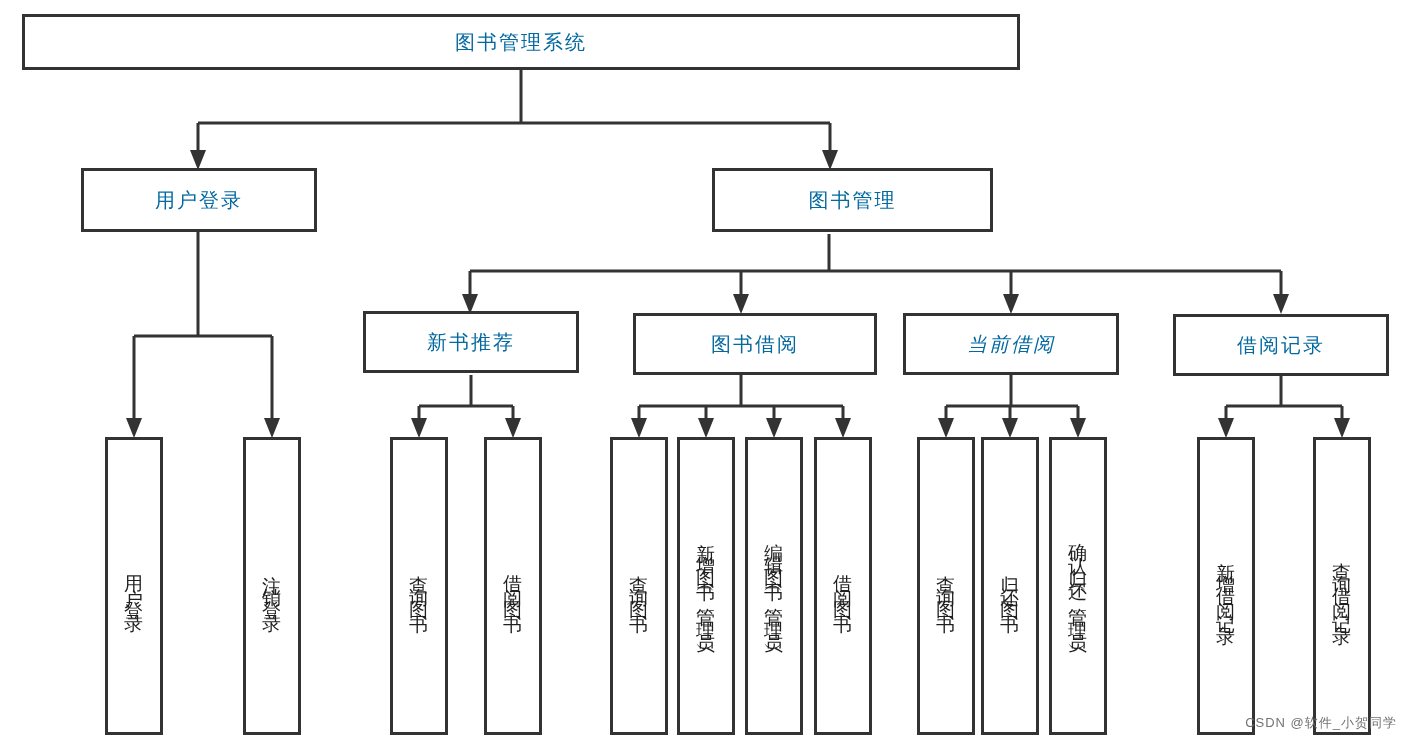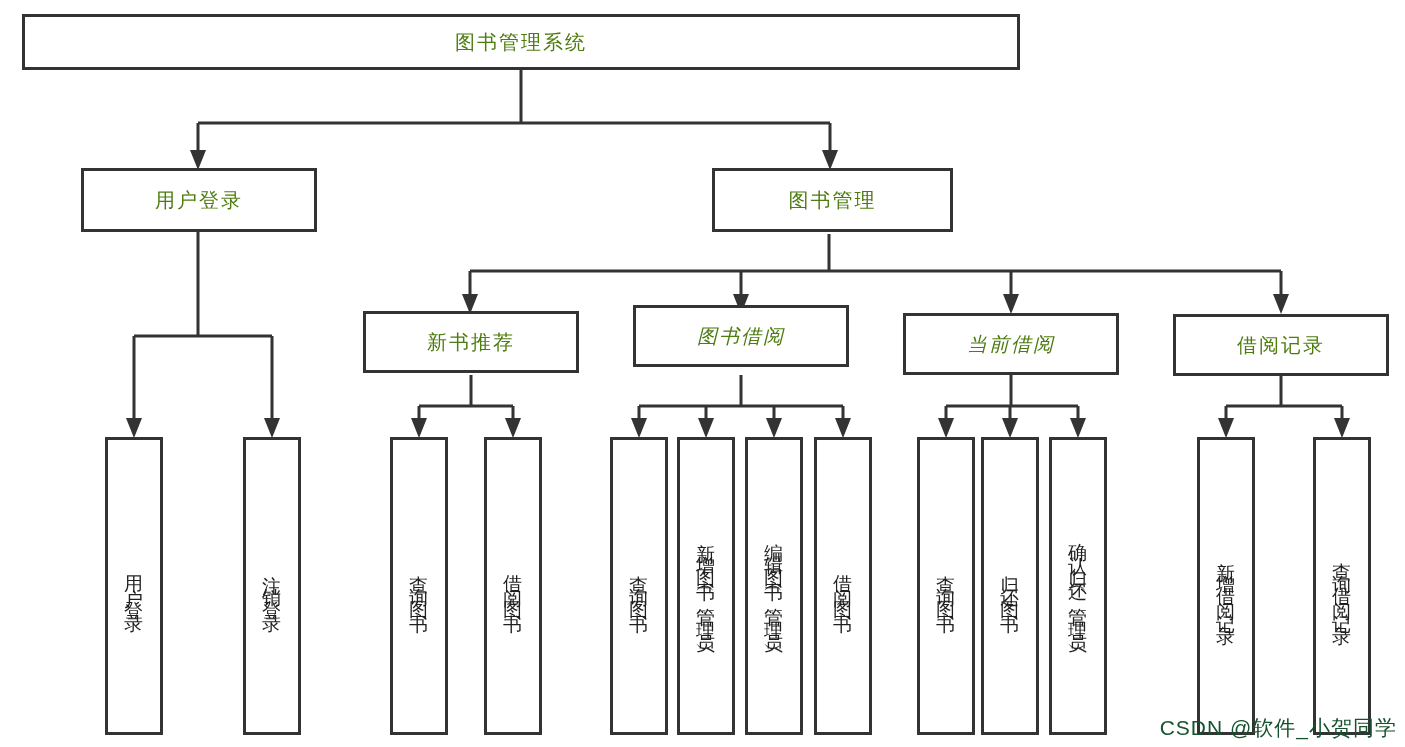--- a/index.html
+++ b/index.html
@@ -17,21 +17,21 @@
     width: 1405px; height: 747px;
   }
   .node {
     position: absolute;
     box-sizing: border-box;
     border: 3px solid #333333;
     background: #ffffff;
     display: flex;
     align-items: center;
     justify-content: center;
-    color: #4d7c0f;
+    color: #0369a1;
     font-size: 20px;
     letter-spacing: 2px;
     z-index: 2;
   }
   .leaf {
     position: absolute;
     box-sizing: border-box;
     border: 3px solid #333333;
     background: #ffffff;
     top: 437px;
@@ -48,23 +48,23 @@
     text-orientation: mixed;
     font-size: 19px;
     letter-spacing: 13px;
     line-height: 1;
     white-space: nowrap;
   }
   .watermark {
     position: absolute;
     top: 714px;
     right: 8px;
-    font-size: 21px;
+    font-size: 13px;
     letter-spacing: 1px;
-    color: #14532d;
+    color: #737373;
     z-index: 3;
   }
 </style>
 </head>
 <body>
 
 <div id="canvas">
 
   <svg id="connectors" viewBox="0 0 1405 747" xmlns="http://www.w3.org/2000/svg">
 
@@ -104,28 +104,28 @@
     </g>
   </svg>
 
   <div class="node" style="left:22px; top:14px; width:998px; height:56px;">
     <span>图书管理系统</span>
   </div>
 
   <div class="node" style="left:81px; top:168px; width:236px; height:64px;">
     <span>用户登录</span>
   </div>
-  <div class="node" style="left:712px; top:168px; width:241px; height:64px;">
+  <div class="node" style="left:712px; top:168px; width:281px; height:64px;">
     <span>图书管理</span>
   </div>
 
   <div class="node" style="left:363px; top:311px; width:216px; height:62px;">
     <span>新书推荐</span>
   </div>
-  <div class="node" style="left:633px; top:305px; width:216px; height:62px;font-style:italic;">
+  <div class="node" style="left:633px; top:313px; width:244px; height:62px;">
     <span>图书借阅</span>
   </div>
   <div class="node" style="left:903px; top:313px; width:216px; height:62px;font-style:italic;">
     <span>当前借阅</span>
   </div>
   <div class="node" style="left:1173px; top:314px; width:216px; height:62px;">
     <span>借阅记录</span>
   </div>
 
   <div class="leaf" style="left:105px;">

